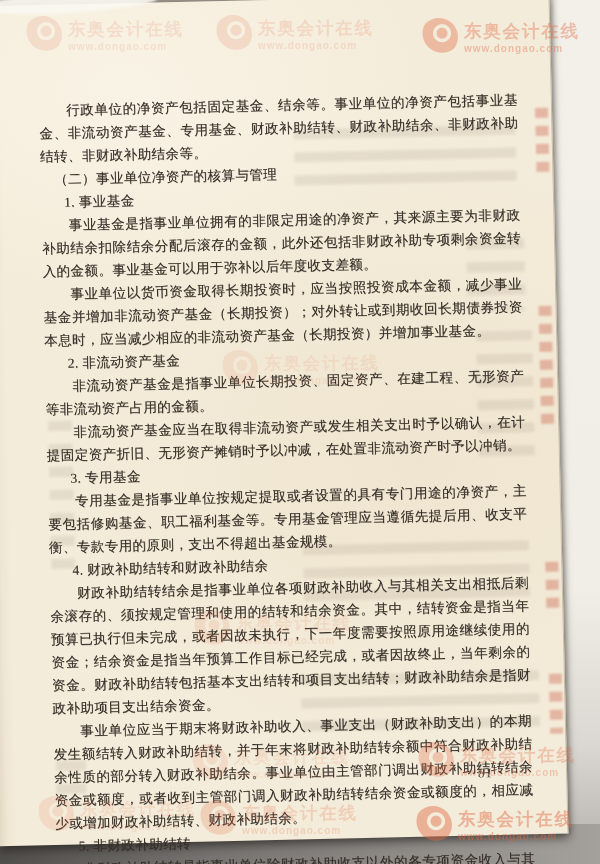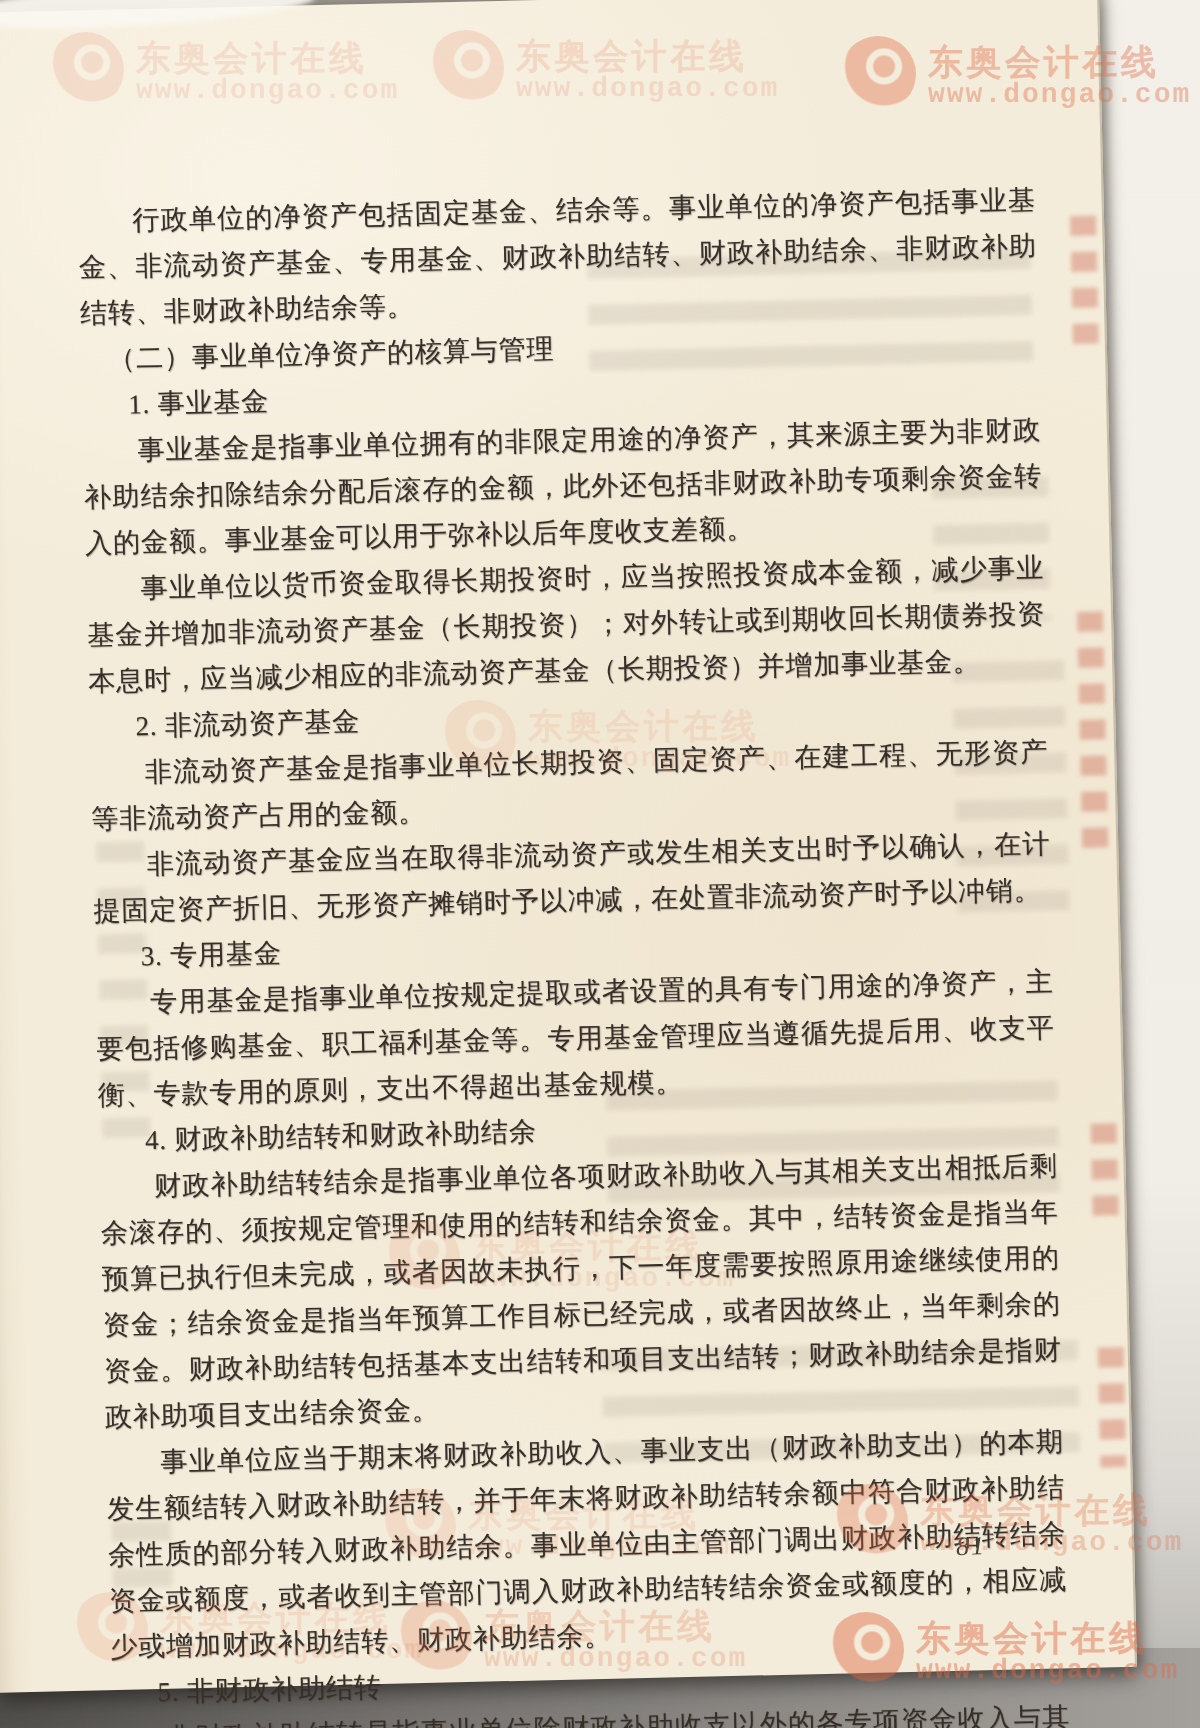--- a/index.html
+++ b/index.html
@@ -73,21 +73,21 @@
   .r4{left:553px;top:680px;height:60px;}
   
   .wm-layer{position:absolute;inset:0;pointer-events:none;}
   .wm{position:absolute;display:flex;align-items:flex-end;gap:6px;font-family:"Liberation Sans", sans-serif;}
   .wm-logo{
     width:38px;height:38px;border-radius:50%;flex:0 0 38px;
     background:radial-gradient(circle at 58% 40%, currentColor 0 5px, rgba(0,0,0,0) 6px 8.5px, currentColor 9.5px 19px, rgba(0,0,0,0) 20px);
   }
   .wm-txt{display:flex;flex-direction:column;}
   .wm-brand{font-size:17.5px;font-weight:bold;letter-spacing:1.8px;line-height:20px;white-space:nowrap;}
-  .wm-url{font-size:14px;font-weight:bold;letter-spacing:1px;line-height:15px;white-space:nowrap;font-family:Liberation Mono, monospace;}
+  .wm-url{font-size:10px;font-weight:bold;letter-spacing:1px;line-height:15px;white-space:nowrap;}
 </style>
 </head>
 <body>
 
 <div class="scene">
   <div class="backdrop-right"></div>
   <div class="backdrop-bottom"></div>
 
   <div class="page">
     <div class="ghost g1"></div>

